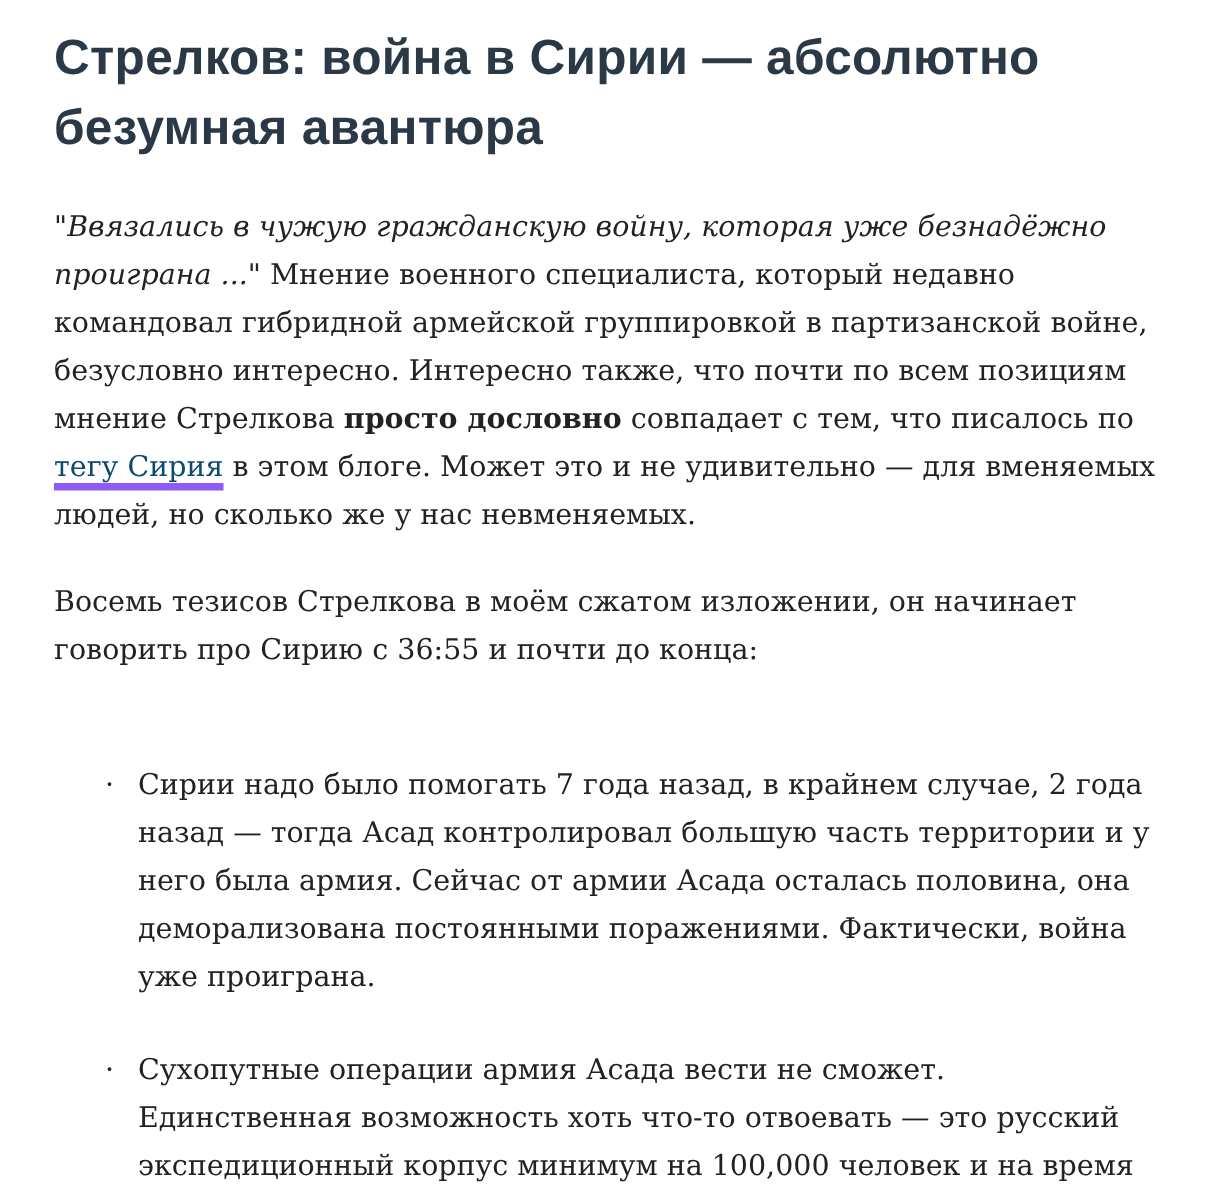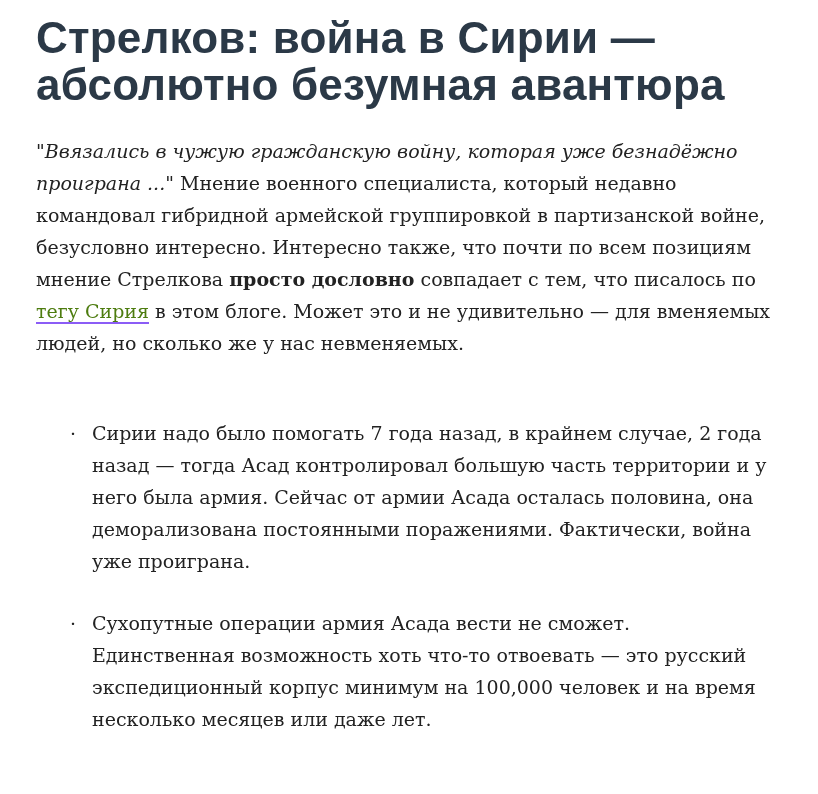--- a/index.html
+++ b/index.html
@@ -11,21 +11,21 @@
     overflow: hidden;
   }
   .content {
     width: 740px;
     margin: 0;
     padding: 14px 0 0 36px;
   }
   .post-title {
     font-family: "Liberation Sans", sans-serif;
     font-weight: 700;
-    font-size: 44px;
+    font-size: 33px;
     line-height: 47px;
     letter-spacing: 0.2px;
     color: #2b3947;
     margin: 0 0 27px 0;
   }
   .post-body {
     font-family: "DejaVu Serif", "Liberation Serif", serif;
     font-size: 19px;
     line-height: 32px;
     color: #222222;
@@ -33,23 +33,23 @@
   .post-body p {
     margin: 0 0 26px 0;
   }
   .lead-quote {
     font-style: italic;
   }
   .bold-phrase {
     font-weight: 700;
   }
   a.tag-link {
-    color: #4d7c0f;
+    color: #0c4a6e;
     text-decoration: none;
-    border-bottom: 2px solid #8b5cf6;
+    border-bottom: 5px solid #8b5cf6;
     cursor: pointer;
   }
   ul.post-list {
     list-style: none;
     margin: 58px 0 0 0;
     padding: 0 0 0 34px;
   }
   ul.post-list li {
     position: relative;
     padding-left: 22px;
@@ -66,20 +66,21 @@
 <body>
 
 <div class="content">
 
   <h1 class="post-title">Стрелков: война в Сирии — абсолютно безумная авантюра</h1>
 
   <div class="post-body">
 
     <p><span>"</span><span class="lead-quote">Ввязались в чужую гражданскую войну, которая уже безнадёжно проиграна ...</span><span>"</span><span> Мнение военного специалиста, который недавно командовал гибридной армейской группировкой в партизанской войне, безусловно интересно. Интересно также, что почти по всем позициям мнение Стрелкова </span><span class="bold-phrase">просто дословно</span><span> совпадает с тем, что писалось по </span><a class="tag-link" href="#">тегу Сирия</a><span> в этом блоге. Может это и не удивительно — для вменяемых людей, но сколько же у нас невменяемых.</span></p>
 
+    <p>Восемь тезисов Стрелкова в моём сжатом изложении, он начинает говорить про Сирию с 36:55 и почти до конца:</p>
 
     <ul class="post-list">
       <li><span class="bullet">·</span><span>Сирии надо было помогать 7 года назад, в крайнем случае, 2 года назад — тогда Асад контролировал большую часть территории и у него была армия. Сейчас от армии Асада осталась половина, она деморализована постоянными поражениями. Фактически, война уже проиграна.</span></li>
       <li><span class="bullet">·</span><span>Сухопутные операции армия Асада вести не сможет. Единственная возможность хоть что-то отвоевать — это русский экспедиционный корпус минимум на 100,000 человек и на время несколько месяцев или даже лет.</span></li>
     </ul>
 
   </div>
 </div>
 
 </body></html>

